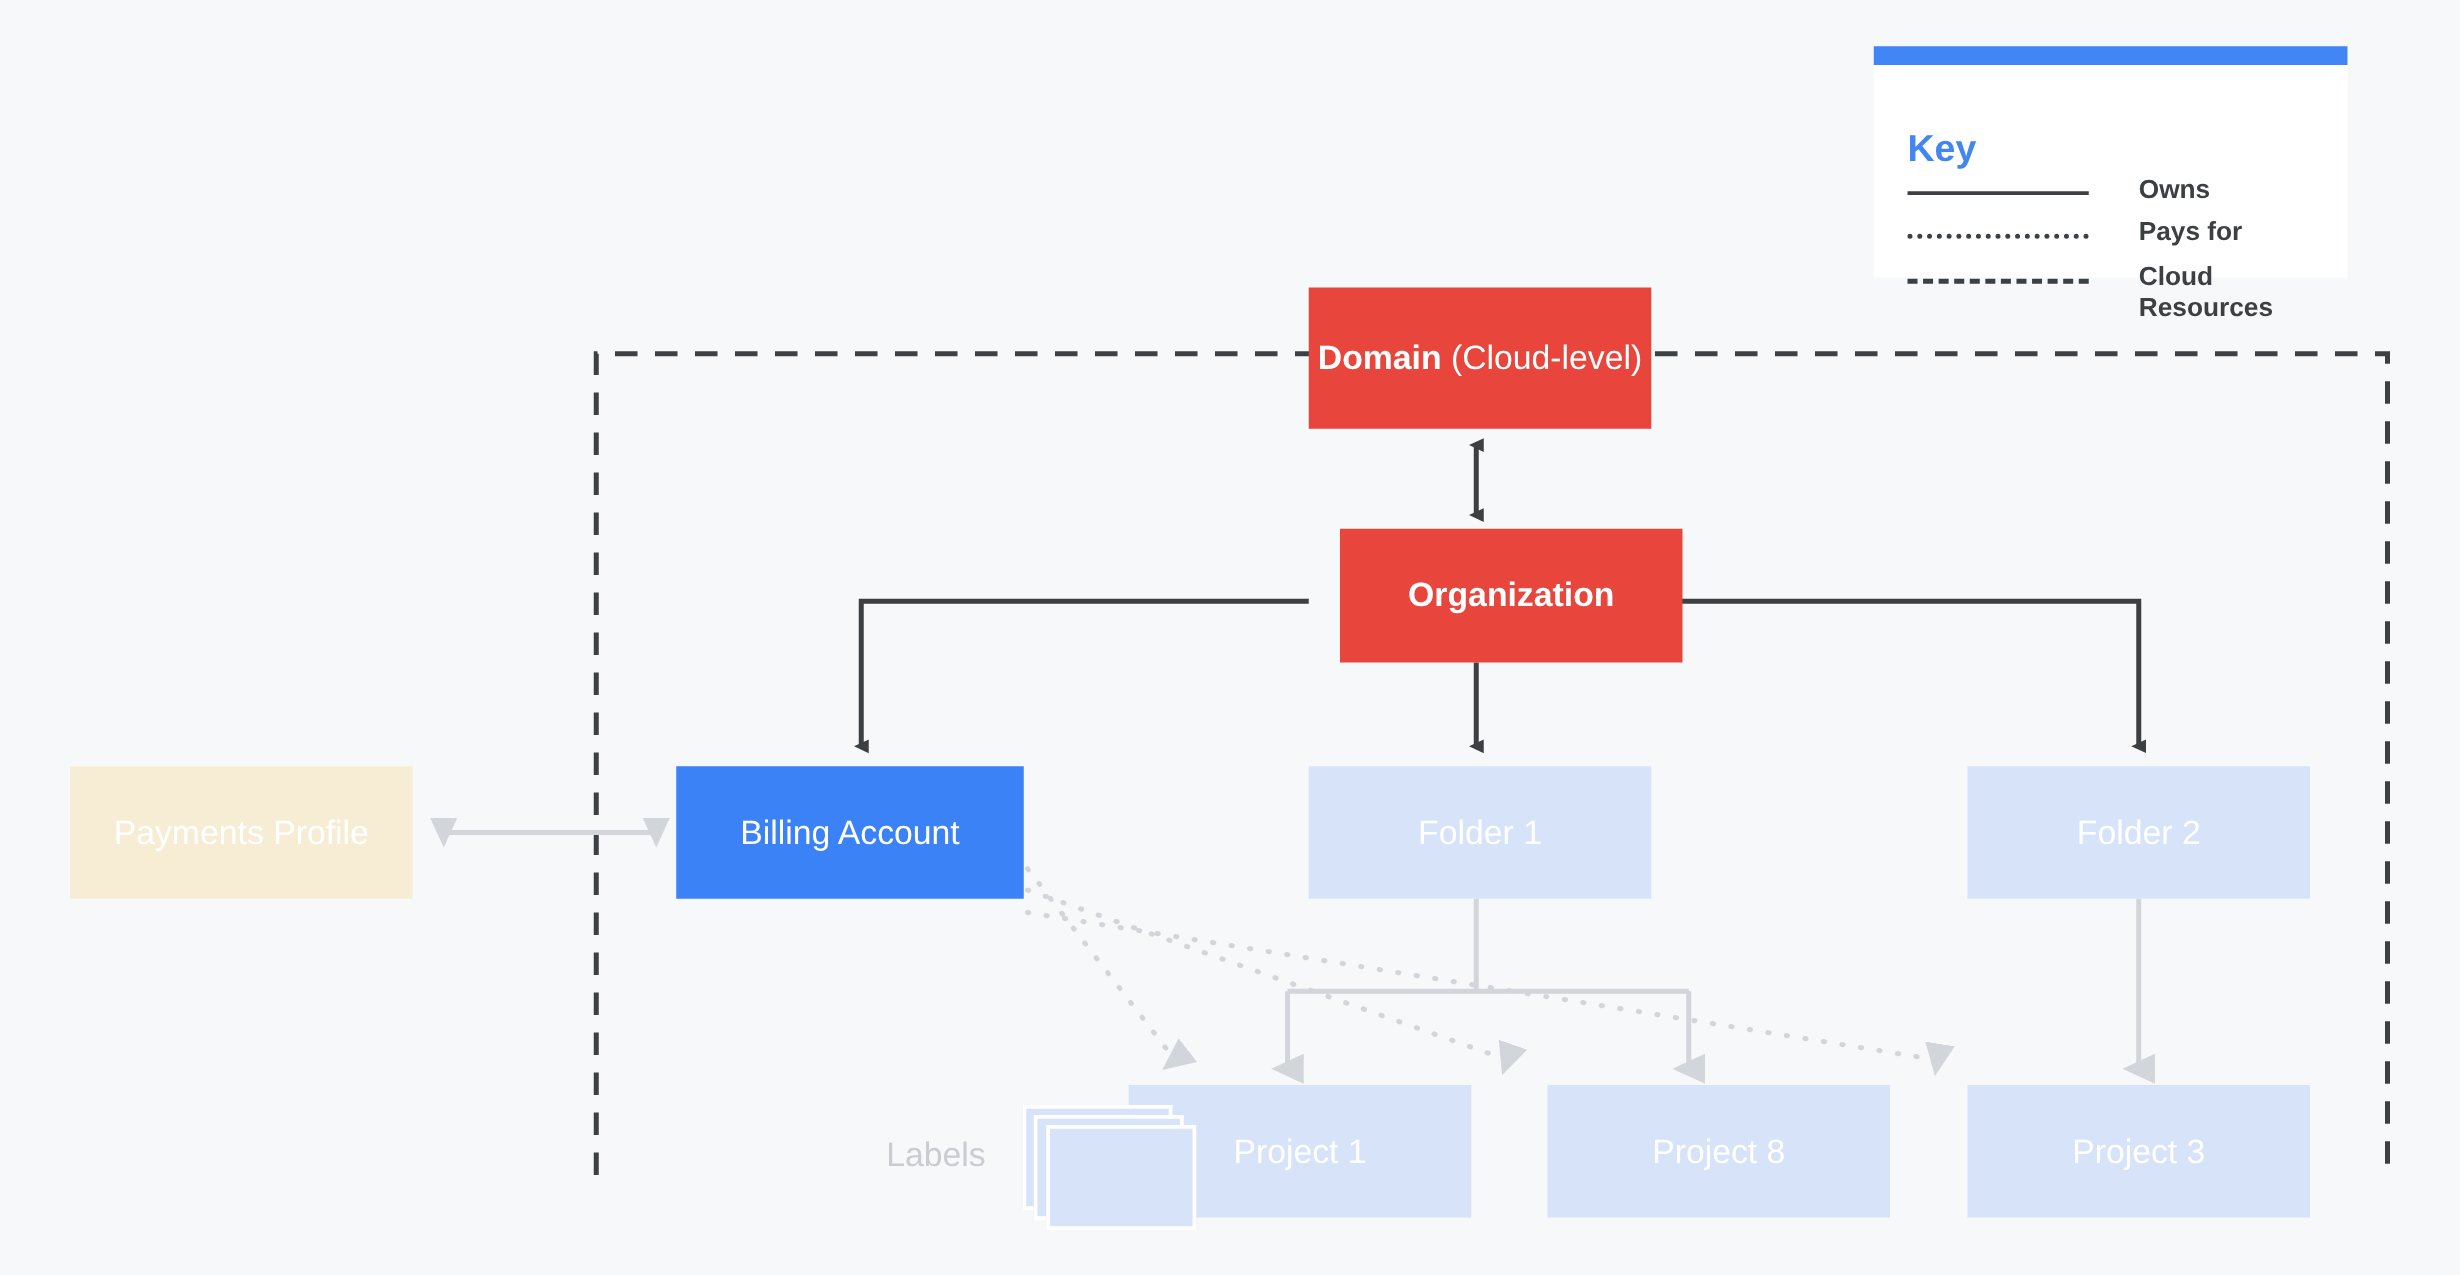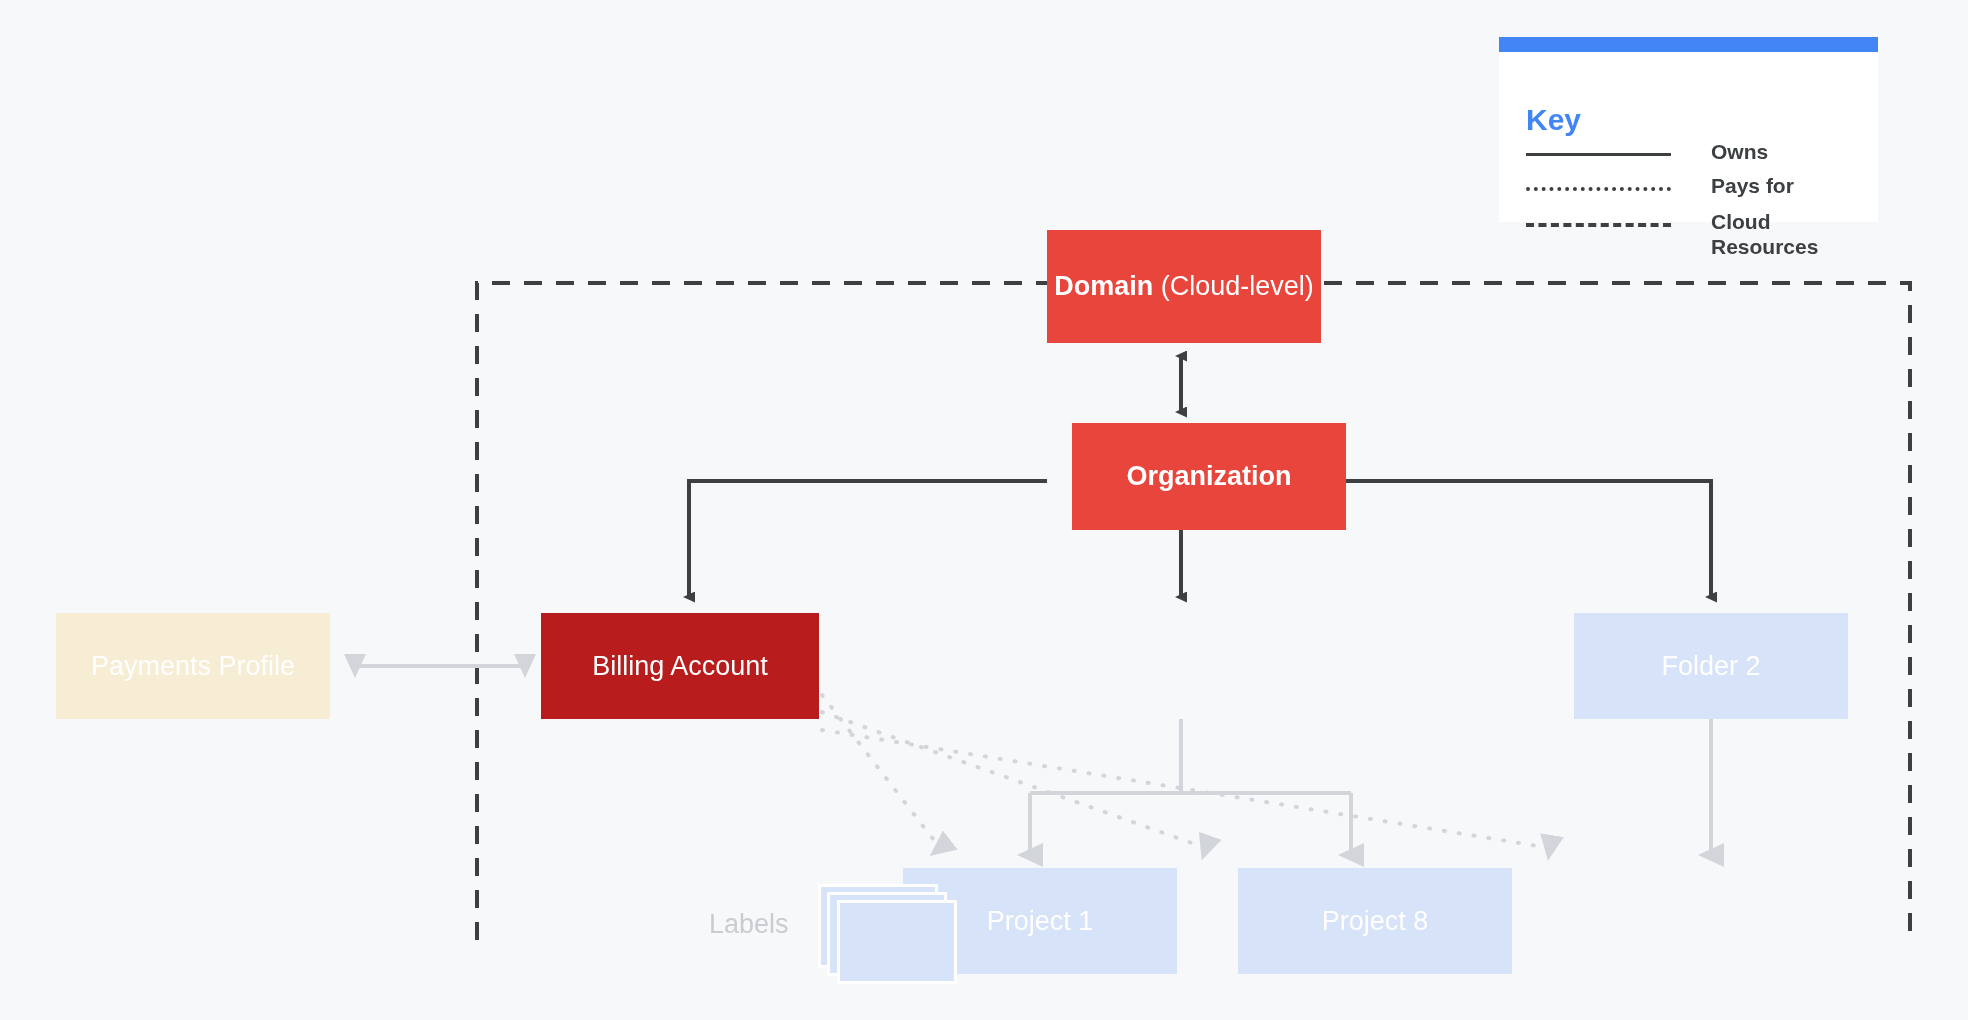--- a/index.html
+++ b/index.html
@@ -42,21 +42,21 @@
 
   .node-red {
     background: #E8453C;
     color: #FFFFFF;
     font-size: 27px;
   }
   .node-red .bold { font-weight: bold; }
   .node-red .reg   { font-weight: normal; }
 
   .node-green {
-    background: #b91c1c;
+    background: #3b82f6;
     color: #FFFFFF;
     font-size: 27px;
     font-weight: 400;
   }
   .node-cream {
     background: #F7EDD4;
     color: #FFFFFF;
     font-size: 27px;
     font-weight: 400;
   }
@@ -225,33 +225,39 @@
   </div>
 
   <div class="node node-cream" style="left:56px; top:613px; width:274px; height:106px;">
     <span>Payments Profile</span>
   </div>
 
   <div class="node node-green" style="left:541px; top:613px; width:278px; height:106px;">
     <span>Billing Account</span>
   </div>
 
+  <div class="node node-blue" style="left:1047px; top:613px; width:274px; height:106px;">
+    <span>Folder 1</span>
+  </div>
 
   <div class="node node-blue" style="left:1574px; top:613px; width:274px; height:106px;">
     <span>Folder 2</span>
   </div>
 
   <div class="node node-blue" style="left:903px; top:868px; width:274px; height:106px;">
     <span>Project 1</span>
   </div>
 
   <div class="node node-blue" style="left:1238px; top:868px; width:274px; height:106px;">
     <span>Project 8</span>
   </div>
 
+  <div class="node node-blue" style="left:1574px; top:868px; width:274px; height:106px;">
+    <span>Project 3</span>
+  </div>
 
   <div id="labels-text">Labels</div>
   <div class="label-card" style="left:818px; top:884px; width:120px; height:84px;"></div>
   <div class="label-card" style="left:827px; top:892px; width:120px; height:84px;"></div>
   <div class="label-card" style="left:837px; top:900px; width:120px; height:84px;"></div>
 
   <div id="legend">
     <div id="legend-bar"></div>
     <div id="legend-title">Key</div>
 

